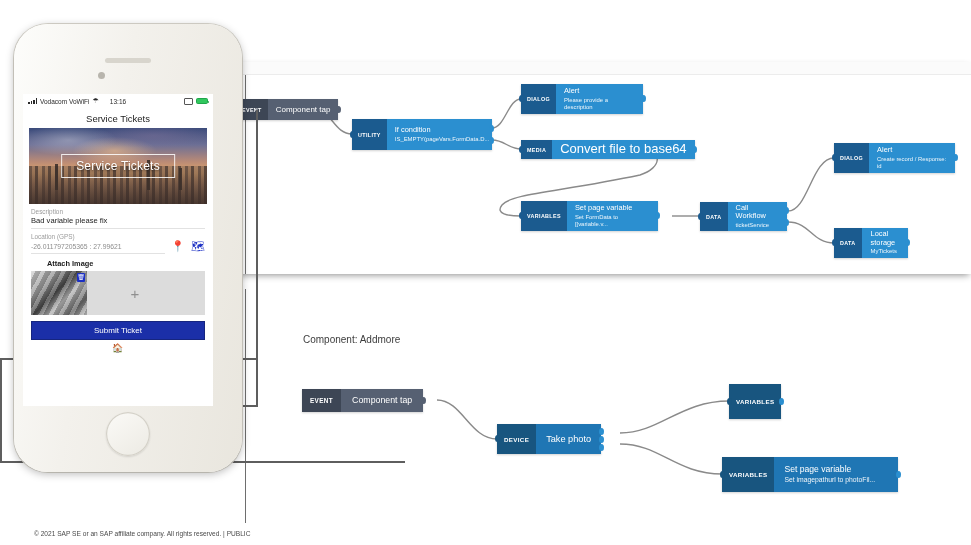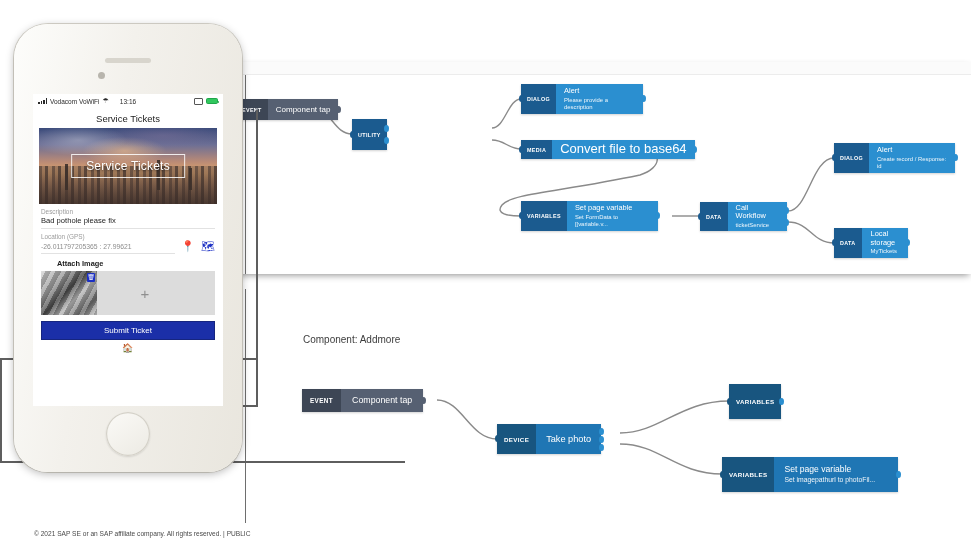--- a/index.html
+++ b/index.html
@@ -23,21 +23,21 @@
   }
   #phone-speaker{
     position:absolute; left:50%; top:34px; transform:translateX(-50%);
     width:46px; height:5px; border-radius:3px; background:#d8d5cd;
   }
   #phone-camera{
     position:absolute; left:84px; top:48px;
     width:7px;height:7px;border-radius:50%;background:#b8b5ad;
   }
   #phone-screen{
-    position:absolute; left:19px; top:70px;
+    position:absolute; left:9px; top:70px;
     width:190px; height:312px;
     background:#ffffff; overflow:hidden;
   }
   #phone-home{
     position:absolute;left:50%;bottom:16px;transform:translateX(-50%);
     width:44px;height:44px;border-radius:50%;
     background:linear-gradient(145deg,#fbfaf7,#eceae3);
     box-shadow:inset 0 0 0 1.2px #d4d1c8, 0 1px 2px rgba(0,0,0,.12);
   }
 
@@ -228,20 +228,24 @@
 <div class="node event one-line" id="n-event-top">
   <div class="cat">EVENT</div>
   <div class="body">
     <div class="ttl">Component tap</div>
   </div>
   <span class="notch r" style="top:7px;background:#566072;"></span>
 </div>
 
 <div class="node blue" id="n-utility">
   <div class="cat">UTILITY</div>
+  <div class="body" style="width:105px;">
+    <div class="ttl">If condition</div>
+    <div class="sub">IS_EMPTY(pageVars.FormData.D...</div>
+  </div>
   <span class="notch l" style="top:12px;background:#1b5b8f;"></span>
   <span class="notch r" style="top:6px;background:#2b8fd0;"></span>
   <span class="notch r" style="top:18px;background:#2b8fd0;"></span>
 </div>
 
 <div class="node blue" id="n-dialog1">
   <div class="cat">DIALOG</div>
   <div class="body" style="width:87px;">
     <div class="ttl">Alert</div>
     <div class="sub">Please provide a description</div>
@@ -374,21 +378,21 @@
       <div class="hero-tower" style="left:118px;height:30px;"></div>
       <div class="hero-tower" style="left:150px;height:22px;"></div>
       <div id="hero-label-box">Service Tickets</div>
     </div>
 
     <div id="form-area">
 
 
       <div class="fld">
         <div class="fld-label">Description</div>
-        <div class="fld-value">Bad pothole please fix</div>
+        <div class="fld-value">Bad variable please fix</div>
       </div>
 
       <div class="fld">
         <div class="fld-label">Location (GPS)</div>
         <div id="loc-row">
           <div id="loc-left">
             <div class="fld-value muted" style="font-size:6.8px;">-26.011797205365 : 27.99621</div>
           </div>
           <span class="loc-ico">📍</span>
           <span class="loc-ico">🗺</span>

